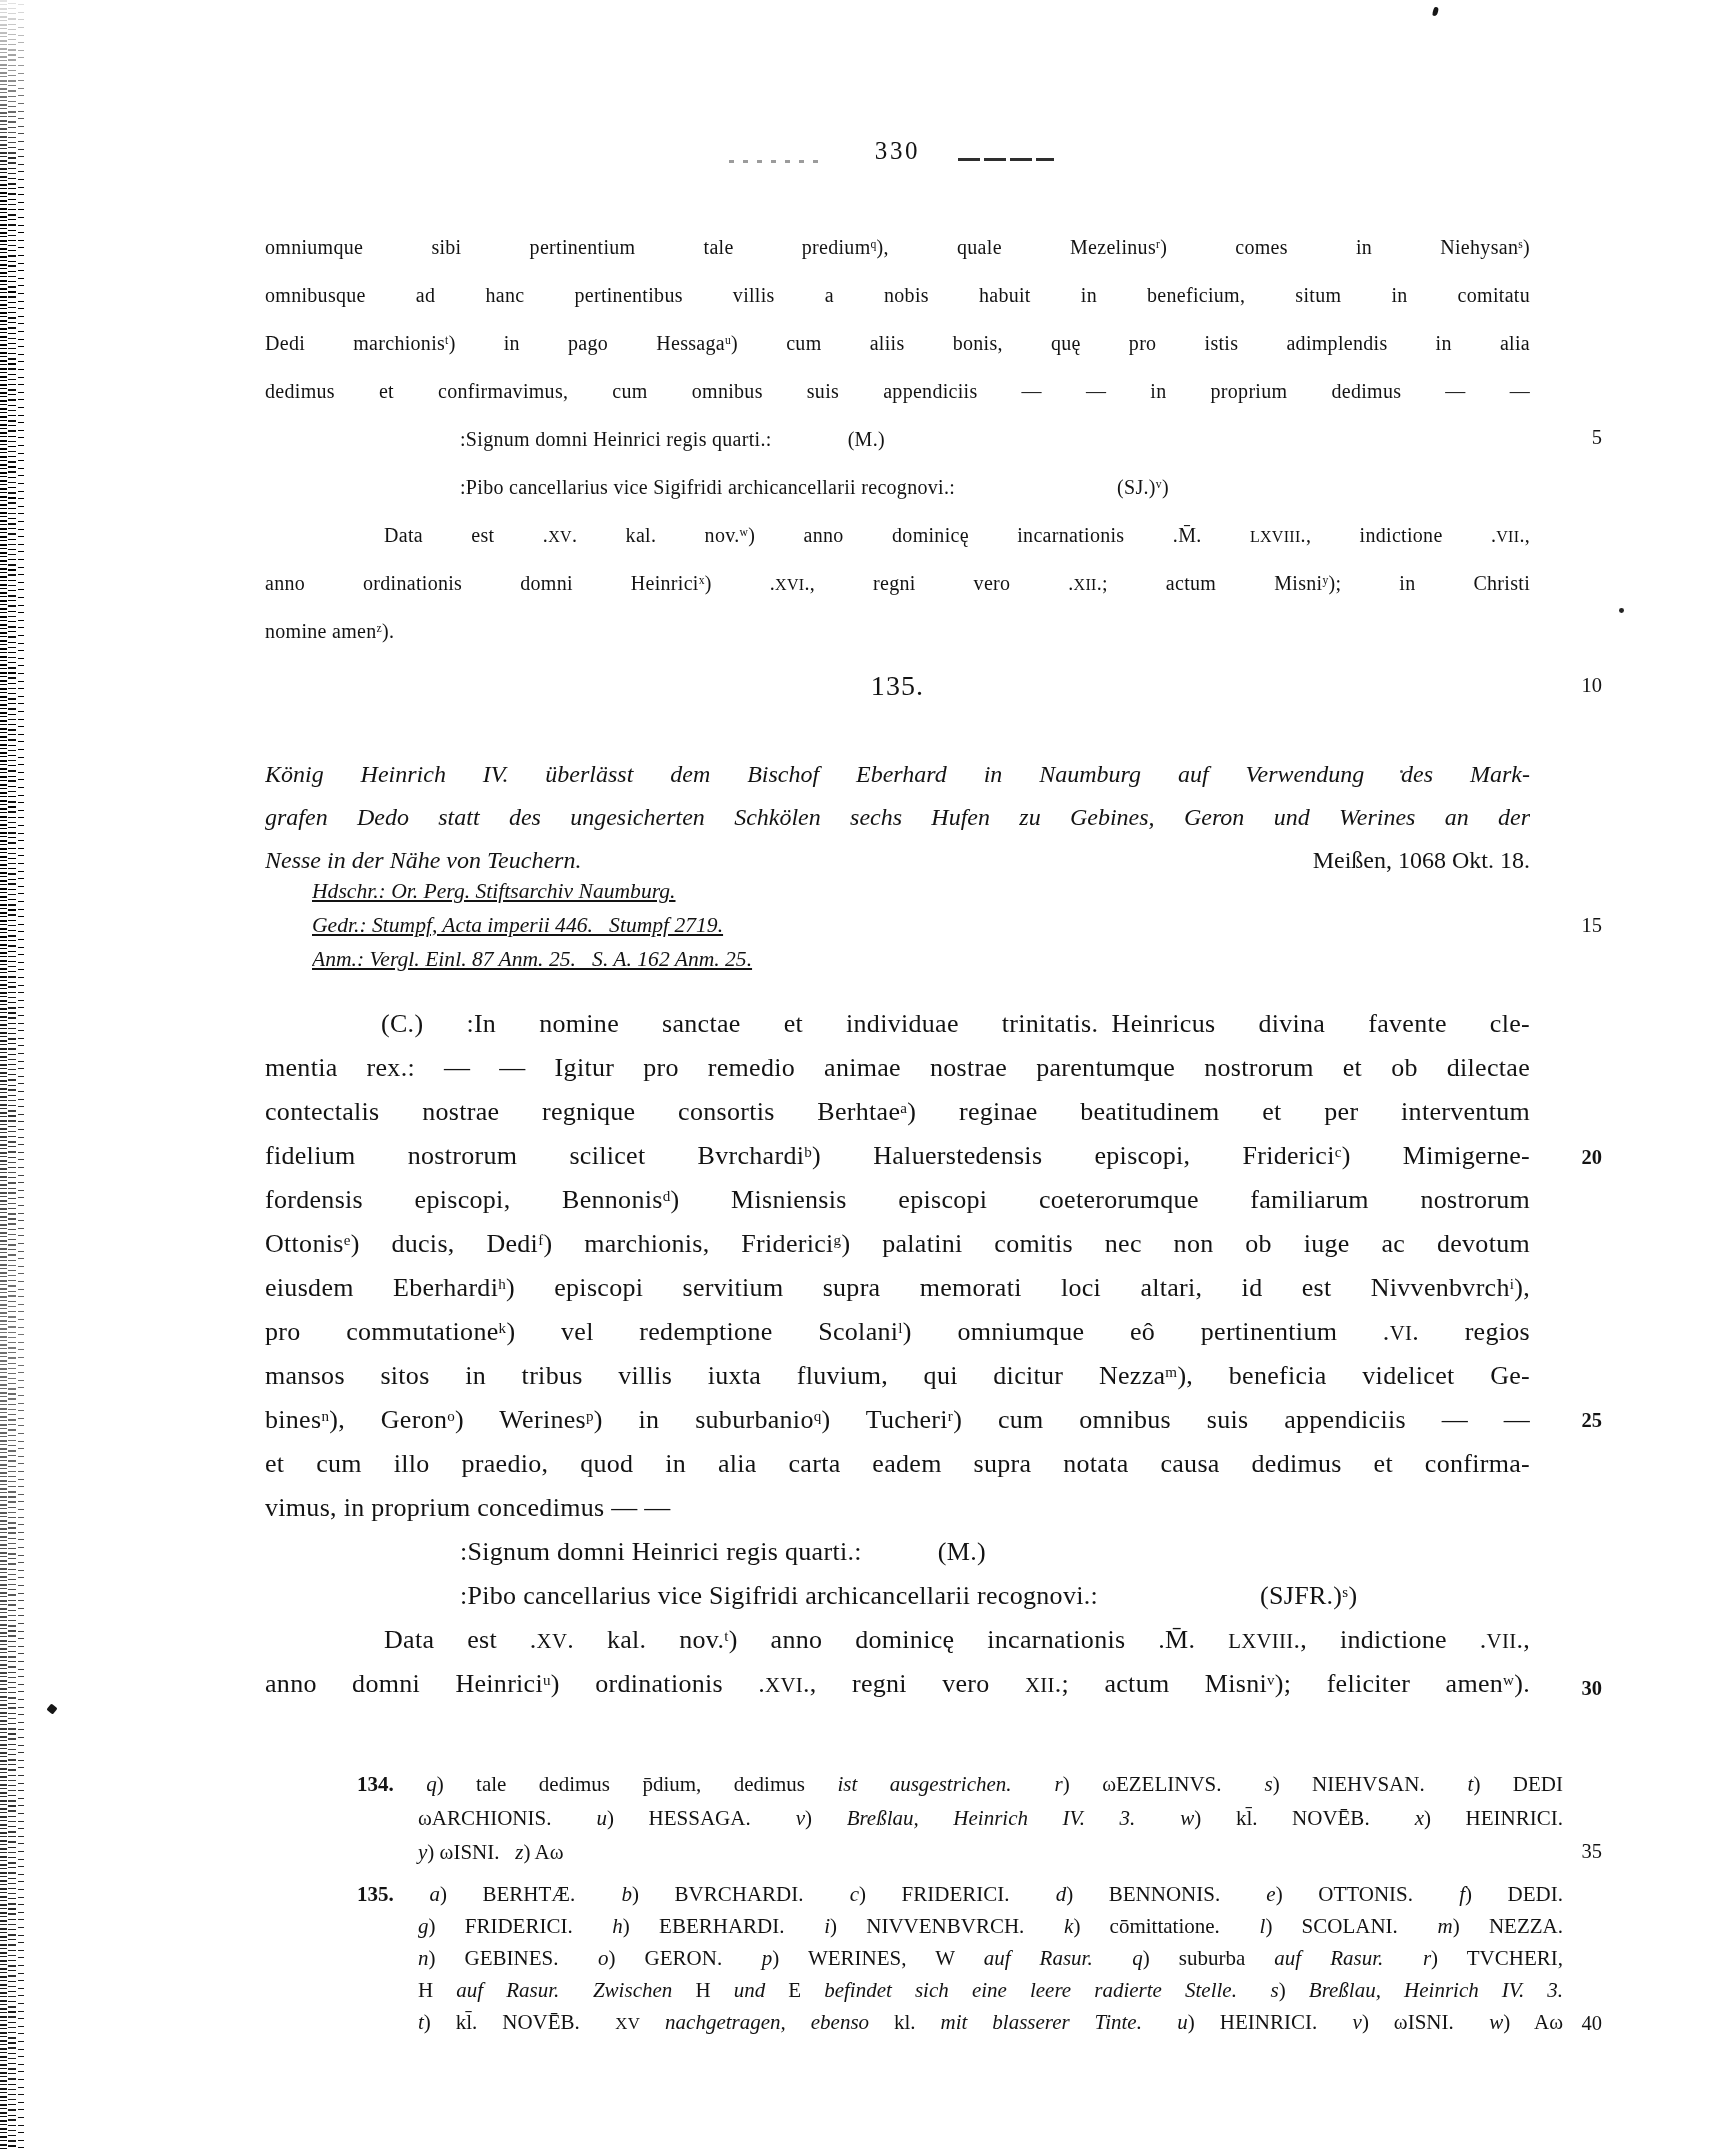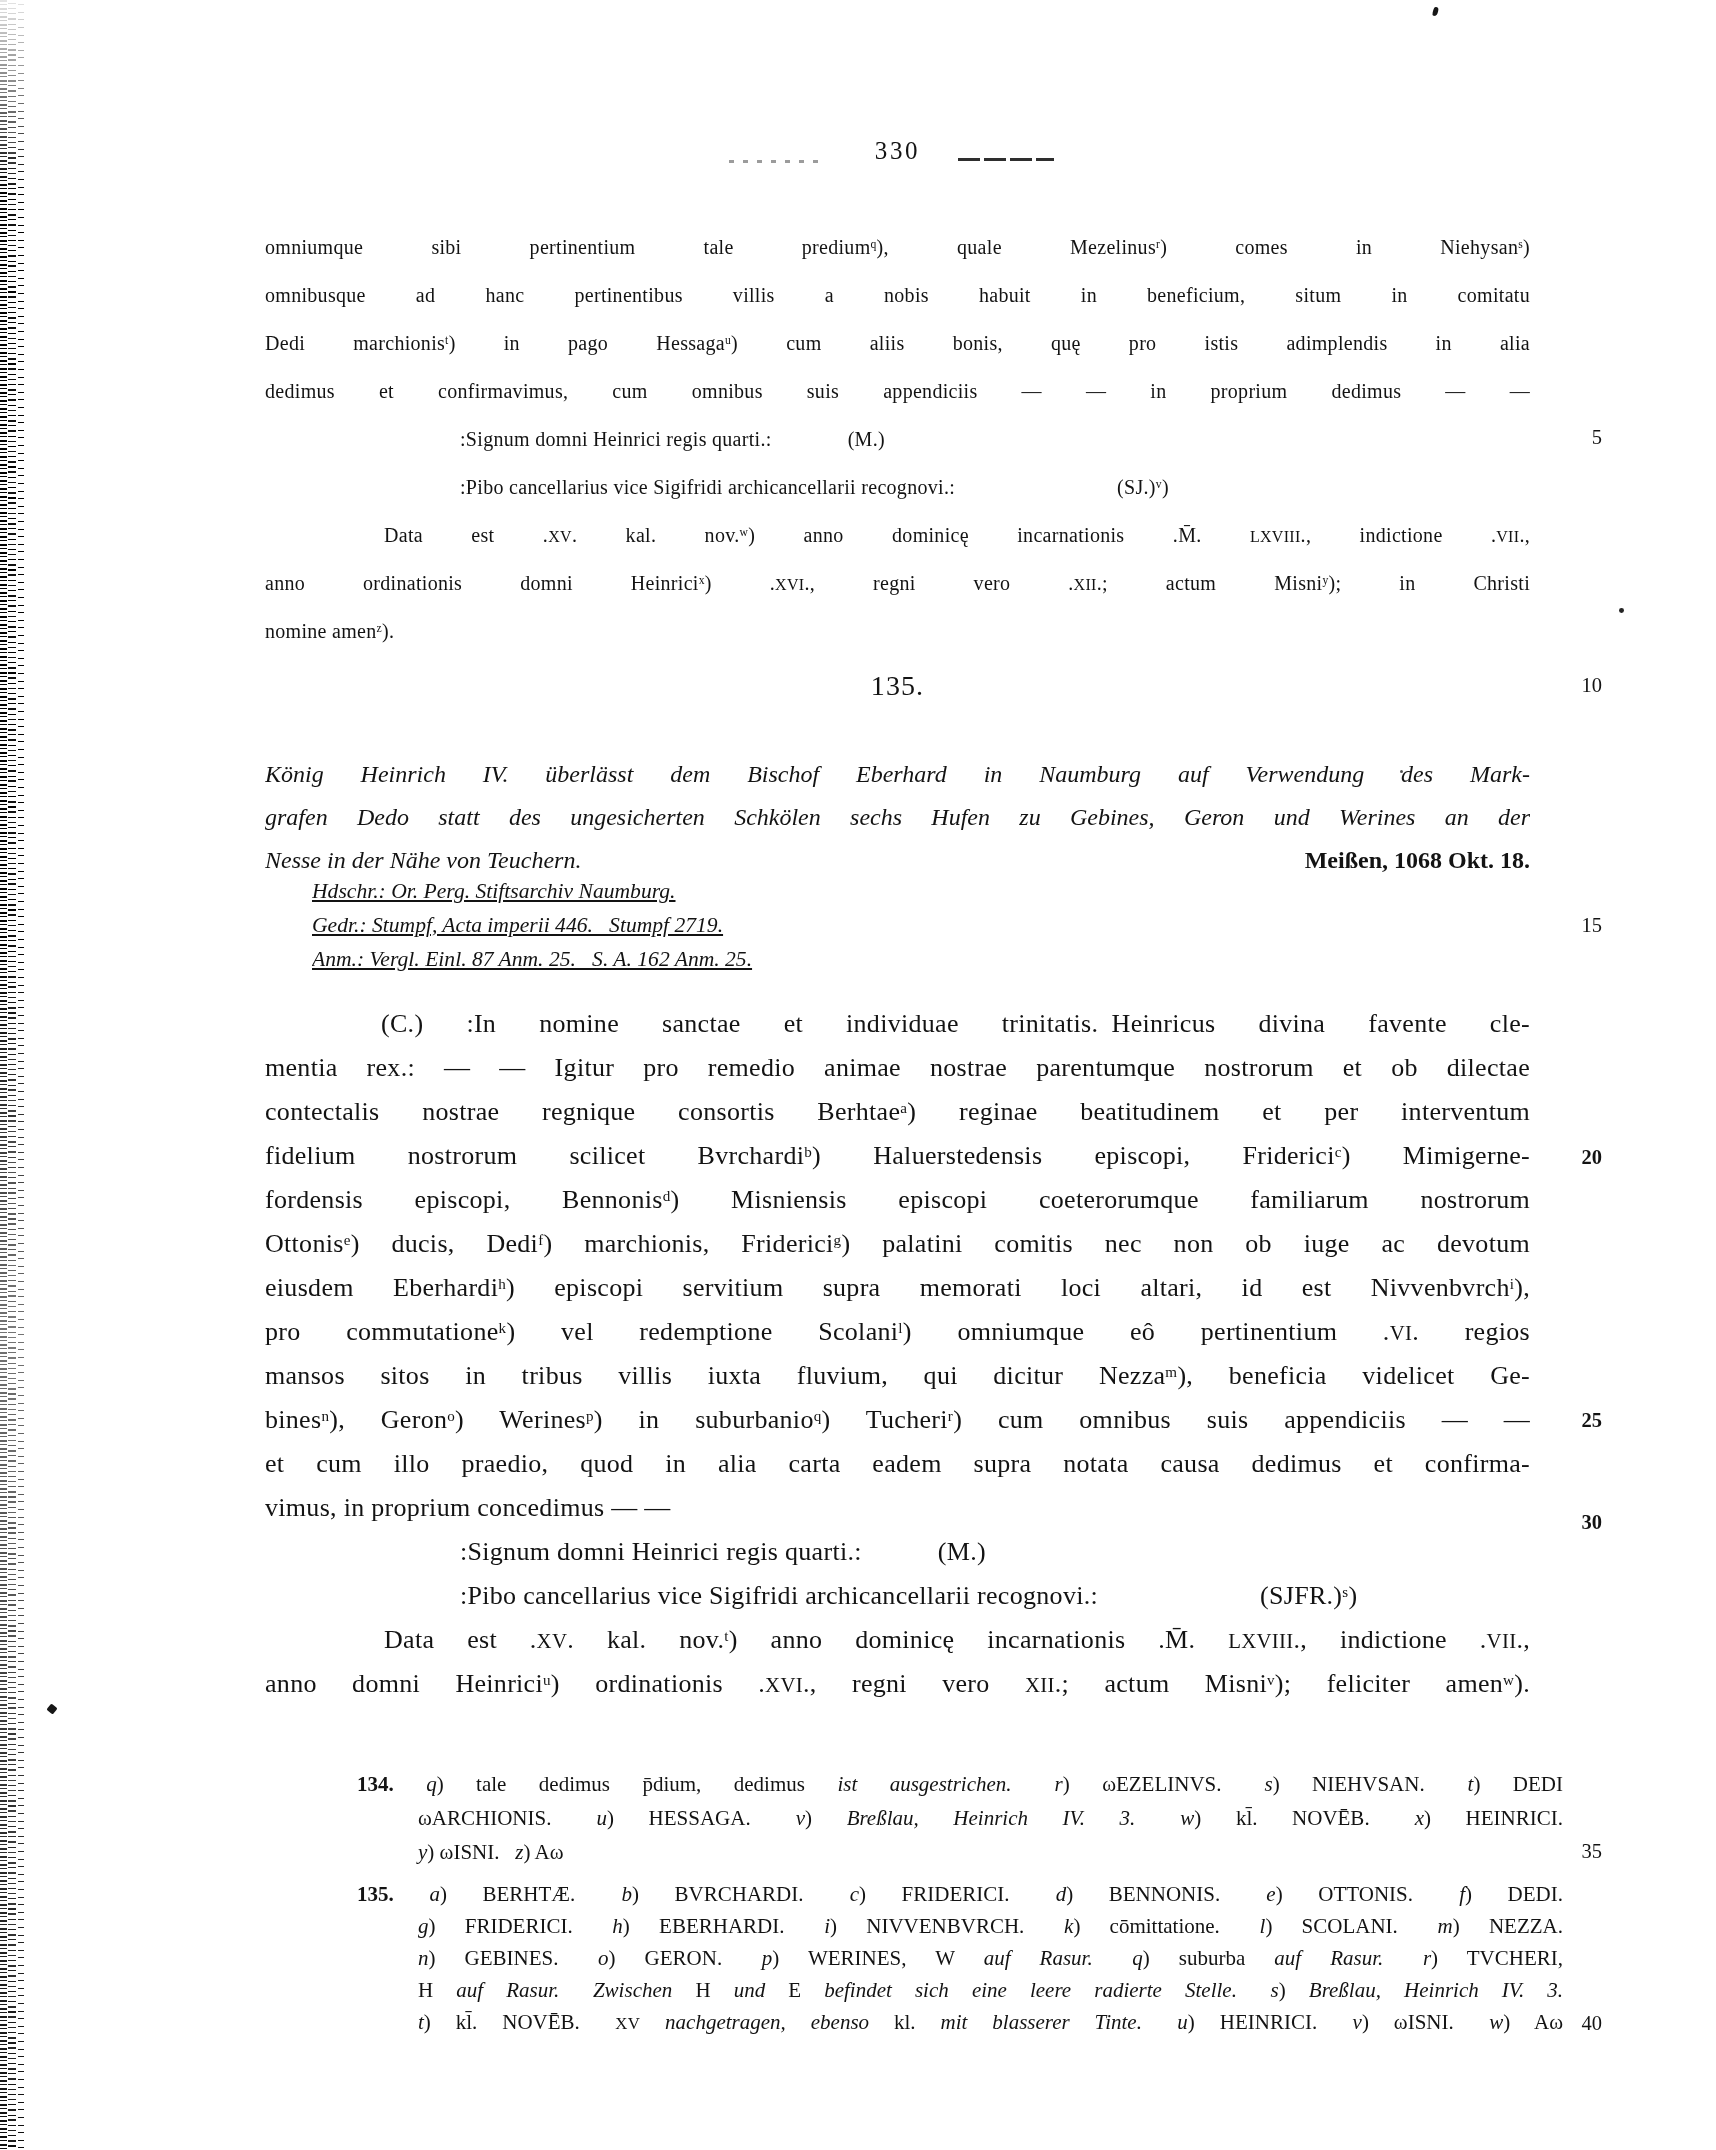--- a/index.html
+++ b/index.html
@@ -49,21 +49,21 @@
   .gap{display:inline-block;}
   #pageno{position:absolute;top:135px;left:265px;width:1265px;text-align:center;
     font-size:25px;line-height:32px;letter-spacing:2.7px;}
   #d134{top:223px;font-size:20px;letter-spacing:0.3px;}
   #d134 .ln{height:48px;line-height:48px;}
   #heading135{position:absolute;top:661px;left:265px;width:1265px;text-align:center;
     font-size:28px;line-height:49px;letter-spacing:1.1px;}
   #summary{top:753px;font-size:24px;font-style:italic;}
   #summary .ln{height:43px;line-height:43px;}
   .sum-last{display:flex;justify-content:space-between;align-items:baseline;}
-  .sum-date{font-style:normal;font-weight:bold;font-size:24px;}
+  .sum-date{font-style:normal;font-weight:normal;font-size:24px;}
   #sources{top:874px;left:312px;width:1214px;font-size:21.6px;text-decoration:underline;}
   #sources .ln{height:34px;line-height:34px;}
   #d135{top:1002px;font-size:26px;letter-spacing:0.3px;}
   #d135 .ln{height:44px;line-height:44px;}
   .fnblk{position:absolute;left:357px;width:1206px;font-size:21px;}
   #fn134{top:1767px;}
   #fn134 .ln{height:34px;line-height:34px;}
   #fn135{top:1878px;}
   #fn135 .ln{height:32px;line-height:32px;}
   .cont{padding-left:61px;text-align:center;}
@@ -150,18 +150,18 @@
     <div class="ln j cont"><span class="it">n</span><span>) GEBINES.  </span><span class="it">o</span><span>) GERON.  </span><span class="it">p</span><span>) WERINES, W </span><span class="it">auf Rasur.</span><span>  </span><span class="it">q</span><span>) suburba </span><span class="it">auf Rasur.</span><span>  </span><span class="it">r</span><span>) TVCHERI,</span></div>
     <div class="ln j cont"><span>H </span><span class="it">auf Rasur.</span><span>  </span><span class="it">Zwischen</span><span> H </span><span class="it">und</span><span> E </span><span class="it">befindet sich eine leere radierte Stelle.</span><span>  </span><span class="it">s</span><span>) </span><span class="it">Breßlau, Heinrich IV. 3.</span></div>
     <div class="ln j cont"><span class="it">t</span><span>) kl̄. NOVĒB.  </span><span class="sc">XV</span><span> </span><span class="it">nachgetragen, ebenso</span><span> kl. </span><span class="it">mit blasserer Tinte.</span><span>  </span><span class="it">u</span><span>) HEINRICI.  </span><span class="it">v</span><span>) ωISNI.  </span><span class="it">w</span><span>) Aω</span></div>
   </div>
 
   <div class="mnum mh88" style="top:413px;">5</div>
   <div class="mnum mh90" style="top:661px;">10</div>
   <div class="mnum mh63" style="top:908px;">15</div>
   <div class="mnum mh82" style="top:1135px;">20</div>
   <div class="mnum mh82" style="top:1398px;">25</div>
-  <div class="mnum mh82" style="top:1500px;">30</div>
+  <div class="mnum mh82" style="top:1666px;">30</div>
   <div class="mnum mh62" style="top:1834px;">35</div>
   <div class="mnum mh60" style="top:2007px;">40</div>
 
 </div>
 
 
 </body></html>

